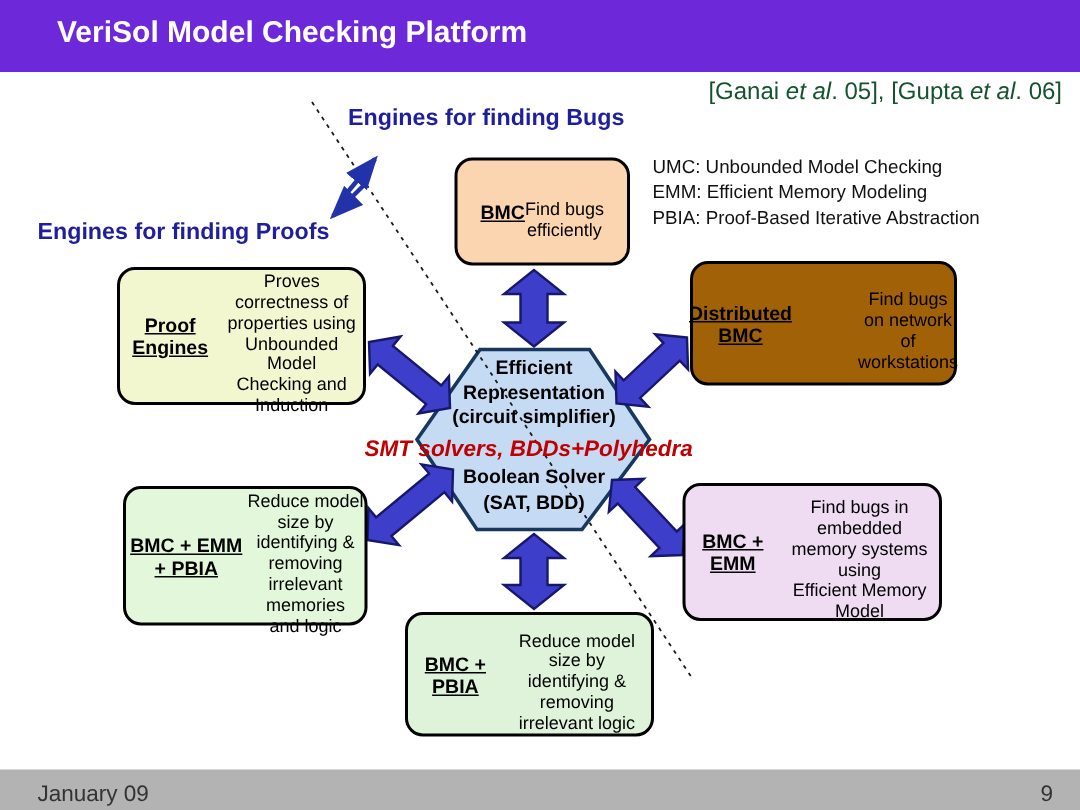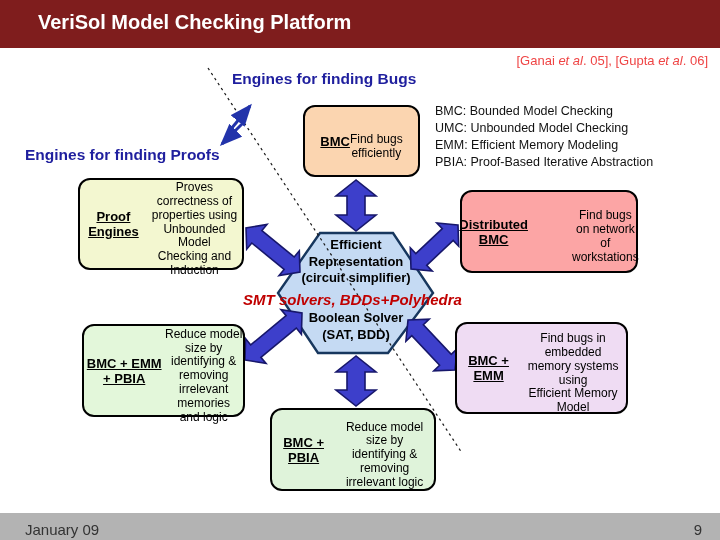--- a/index.html
+++ b/index.html
@@ -1,44 +1,44 @@
 <!DOCTYPE html>
 <html><head>
 <meta charset="utf-8">
 <style>
   * { margin:0; padding:0; box-sizing:border-box; }
   html,body { width:720px; height:540px; }
   body { font-family:"Liberation Sans", sans-serif; background:#fff; position:relative; overflow:hidden; }
   .slide { position:absolute; left:0; top:0; width:720px; height:540px; background:#ffffff; }
 
-  .header { position:absolute; left:0; top:0; width:720px; height:48px; background:#7f1d1d; }
+  .header { position:absolute; left:0; top:0; width:720px; height:48px; background:#6d28d9; }
   .header .title { color:#ffffff; font-size:20px; font-weight:bold; padding:11px 0 0 38px; white-space:nowrap; }
 
-  .citation { position:absolute; top:53px; right:12px; font-size:13px; color:#ef4444; white-space:nowrap; }
+  .citation { position:absolute; top:53px; right:12px; font-size:16px; color:#14532d; white-space:nowrap; }
   .citation .it { font-style:italic; }
 
   .seclbl { position:absolute; color:#1f1f9e; font-weight:bold; font-size:15.5px; white-space:nowrap; z-index:2; }
   #lbl-bugs { left:232px; top:70px; }
   #lbl-proofs { left:25px; top:146px; }
 
   .legend { position:absolute; left:435px; top:103px; font-size:12.5px; color:#111; line-height:17px; z-index:2; white-space:nowrap; }
 
   svg.layer { position:absolute; left:0; top:0; z-index:1; }
   .dblarrow { fill:#3d3fcb; stroke:#17176b; stroke-width:1.6; }
   .hexagon { fill:#c5daf3; stroke:#17375e; stroke-width:2.4; }
   .dashline { stroke:#1a1a1a; stroke-width:1.2; stroke-dasharray:2.5 3.5; fill:none; }
   .smallarrow { stroke:#2233aa; stroke-width:3; fill:none; }
 
   .box { position:absolute; border:2px solid #000; border-radius:12px; z-index:2;
          display:flex; flex-direction:row; justify-content:center; align-items:center; text-align:center; }
   .box .bt { font-weight:bold; text-decoration:underline; font-size:13px; color:#000; line-height:15px; }
   .box .bb { font-size:12px; color:#000; white-space:pre-line; line-height:13.8px; margin-top:11px; }
   #box-bmc        { left:303px; top:105px; width:117px; height:72px; background:#fbd5b0; }
   #box-proof      { left:78px;  top:178px; width:166px; height:92px; background:#f3f7d0; }
-  #box-dbmc       { left:460px; top:190px; width:178px; height:83px; background:#fca5a5;gap:44px; }
+  #box-dbmc       { left:460px; top:174px; width:178px; height:83px; background:#a16207;gap:44px; }
   #box-bep        { left:82px;  top:324px; width:163px; height:93px; background:#e3f7da; }
   #box-bemm       { left:455px; top:322px; width:173px; height:92px; background:#efdcf3; }
   #box-bpbia      { left:270px; top:408px; width:166px; height:83px; background:#dff3da; }
 
   .hextext { position:absolute; z-index:3; text-align:center; font-weight:bold; color:#000; }
   #hex-upper { left:256px; top:237px; width:200px; font-size:13px; line-height:16.5px; }
   #hex-lower { left:256px; top:310px; width:200px; font-size:13px; line-height:16.5px; }
   #smt-text  { position:absolute; left:225px; top:291px; width:255px; z-index:3; text-align:center;
                font-size:15px; font-weight:bold; font-style:italic; color:#c00000; white-space:nowrap; }
 
@@ -56,21 +56,20 @@
   <div class="header">
     <div class="title">VeriSol Model Checking Platform</div>
   </div>
 
   <div class="citation"><span>[Ganai </span><span class="it">et al</span><span>. 05], [Gupta </span><span class="it">et al</span><span>. 06]</span></div>
 
   <div class="seclbl" id="lbl-proofs">Engines for finding Proofs</div>
   <div class="seclbl" id="lbl-bugs">Engines for finding Bugs</div>
 
   <div class="legend">
-    <div>BMC: Bounded Model Checking</div>
     <div>UMC: Unbounded Model Checking</div>
     <div>EMM: Efficient Memory Modeling</div>
     <div>PBIA: Proof-Based Iterative Abstraction</div>
   </div>
 
   <svg class="layer" width="720" height="540">
     <defs>
       <marker id="ah" markerWidth="9" markerHeight="8" refX="6.5" refY="3" orient="auto">
         <path d="M0,0 L7.5,3 L0,6 Z" fill="#2233aa"></path>
       </marker>

